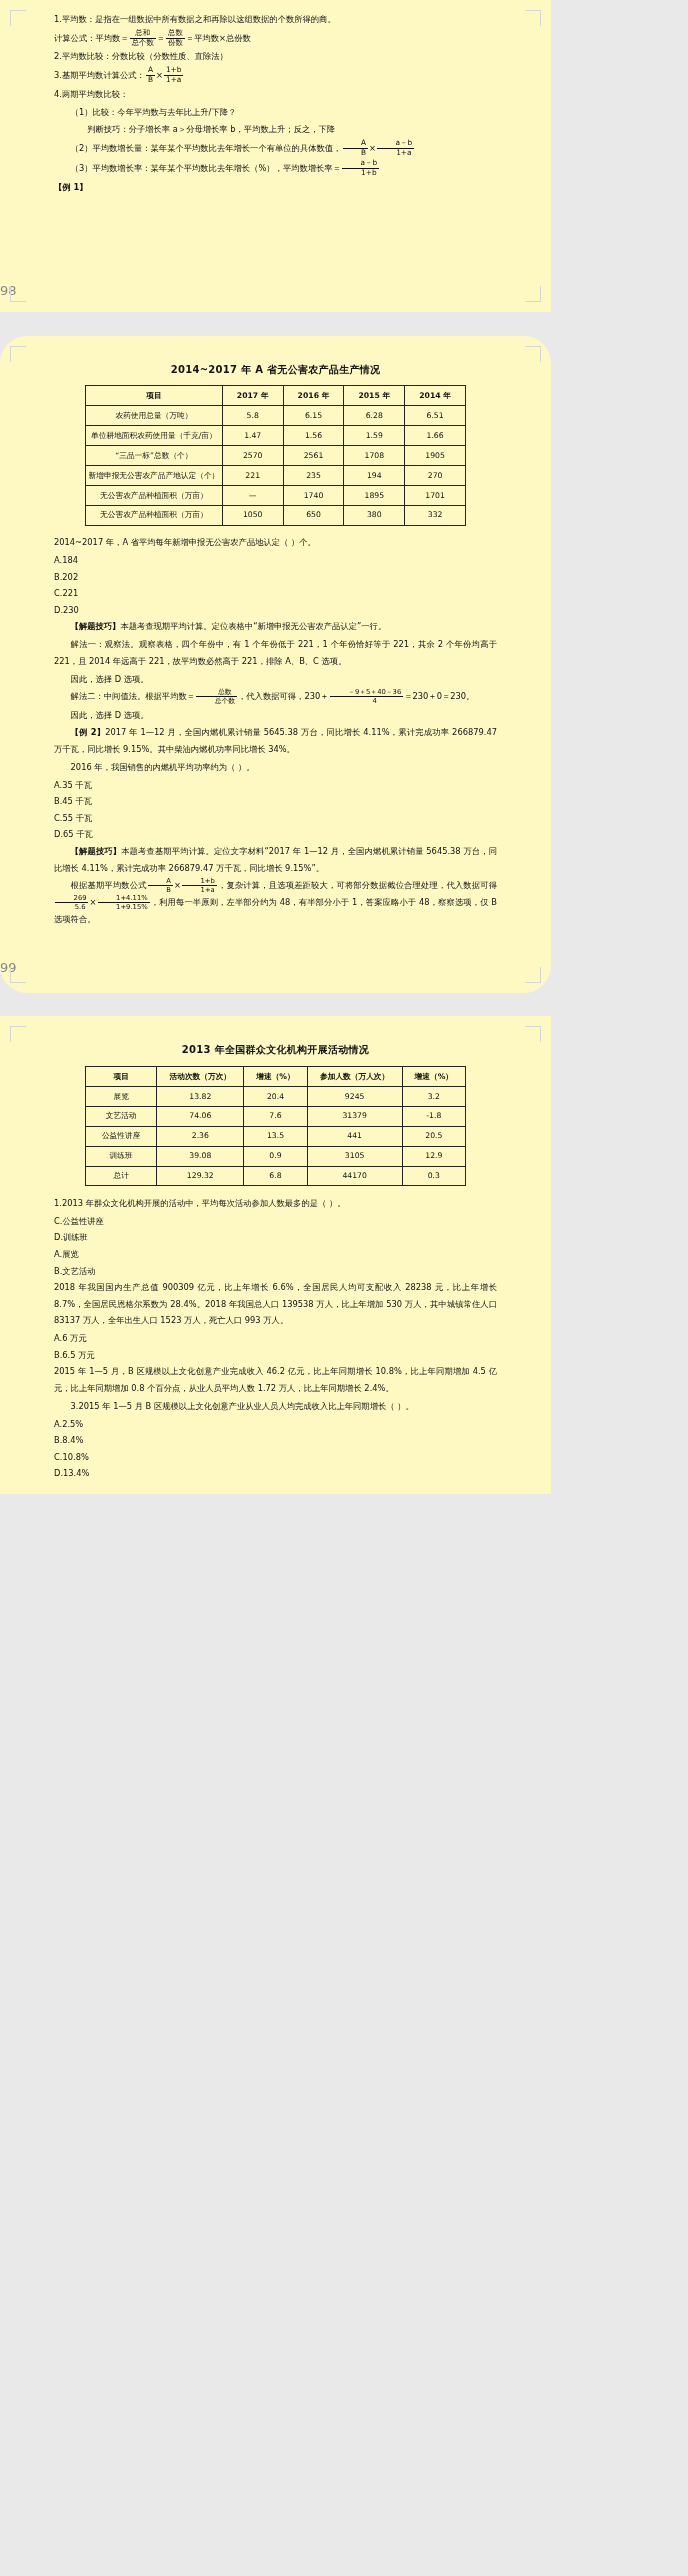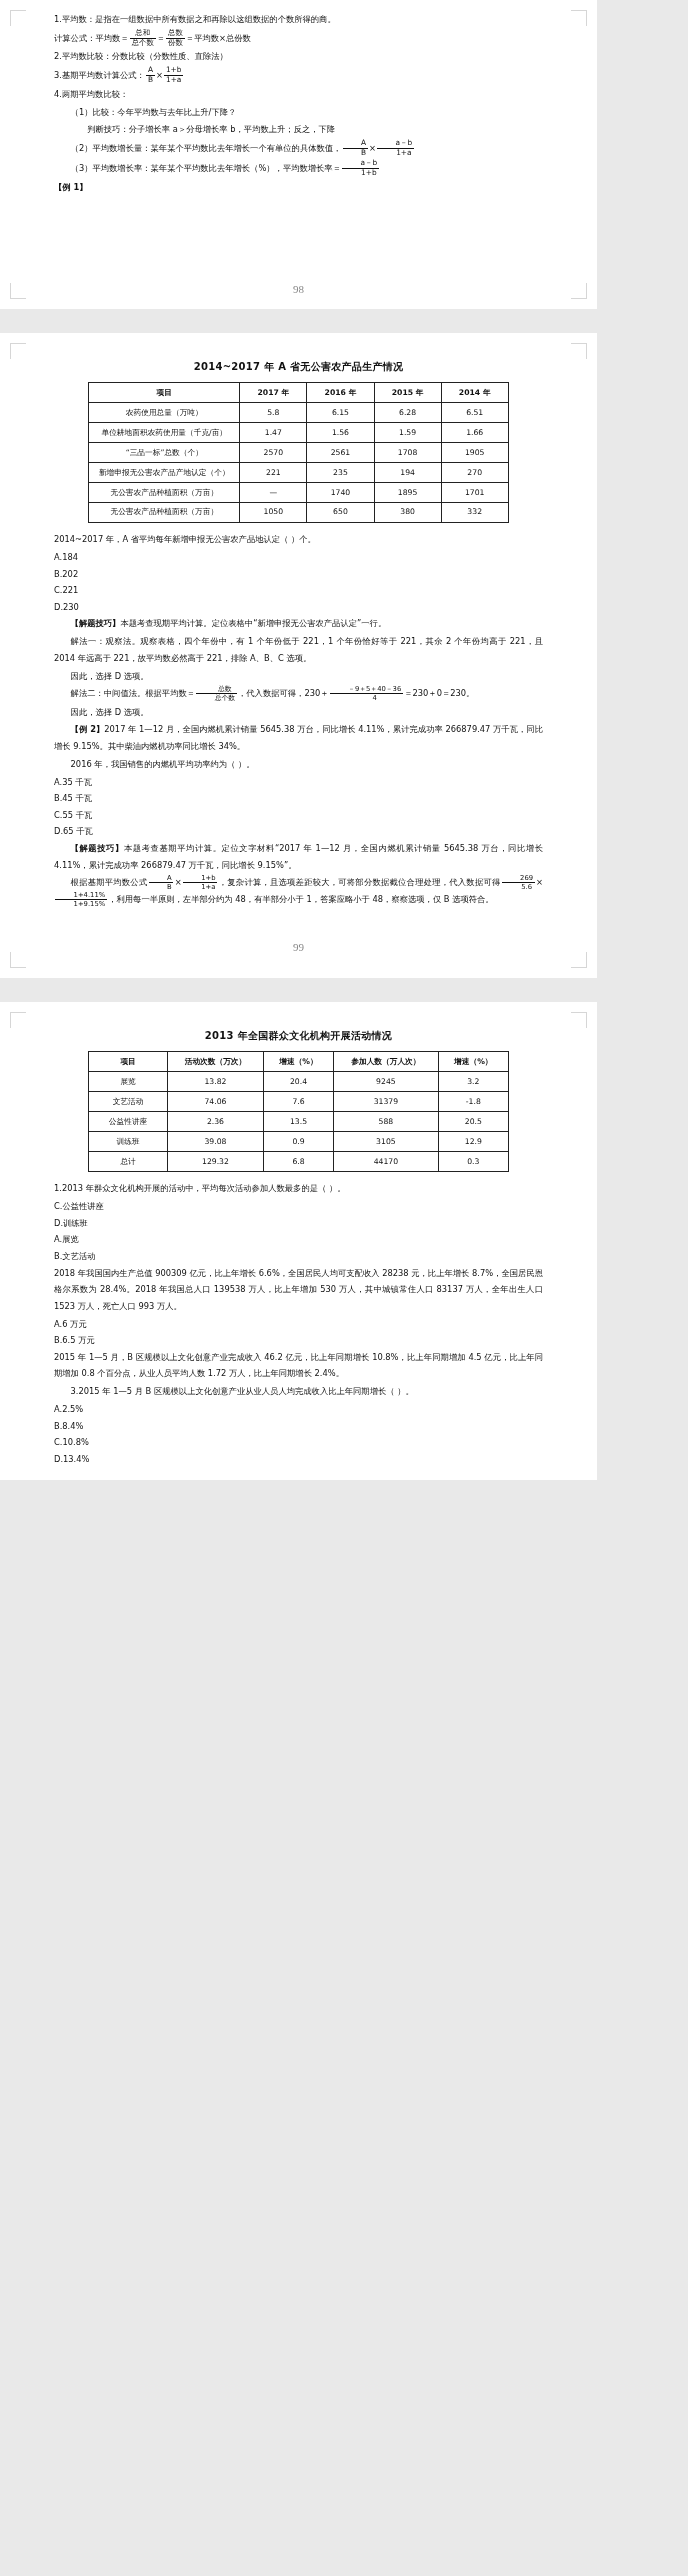--- a/index.html
+++ b/index.html
@@ -4,33 +4,31 @@
 <style>
   * { box-sizing: border-box; }
   html, body { margin: 0; padding: 0; }
   body {
     width: 689px;
     background: #e9e9e9;
     font-family: "DejaVu Sans", "Liberation Sans", sans-serif;
     color: #111;
   }
   .page {
-    width: 597px;
-    background: #ffffff;
+    width: 551px;
+    background: #fef9c3;
     position: relative;
     padding: 0 0 0 0;
   }
   .gap { height: 23.4px; background: #e9e9e9; }
   .page-inner { padding: 11px 54px 0 54px; }
   .pagenum {
-    text-align: center;
-    font-size: 11px;
+    font-size: 13px;
     color: #888;
     padding: 6.2px 0 8.6px 0;
-    font-family: Liberation Serif, serif;
   }
   .corner-tl, .corner-tr, .corner-bl, .corner-br {
     position: absolute; width: 16px; height: 16px; border-color: #d6d6d6; border-style: solid; border-width: 0;
   }
   .corner-tl { left: 10px; top: 10px; border-left-width: 0.6px; border-top-width: 0.6px; }
   .corner-tr { right: 10px; top: 10px; border-right-width: 0.6px; border-top-width: 0.6px; }
   .corner-bl { left: 10px; bottom: 10px; border-left-width: 0.6px; border-bottom-width: 0.6px; }
   .corner-br { right: 10px; bottom: 10px; border-right-width: 0.6px; border-bottom-width: 0.6px; }
 
   p.body {
@@ -131,21 +129,21 @@
 
     <p class="body bold">【例 1】</p>
 
     <div style="height:80px;"></div>
   </div>
   <div class="pagenum">98</div>
 </div>
 
 <div class="gap"></div>
 
-<div class="page" style="padding-bottom:17px;">
+<div class="page" style="padding-bottom:9px;border-radius:27px;">
   <span class="corner-tl"></span>
   <span class="corner-tr"></span>
   <span class="corner-bl"></span>
   <span class="corner-br"></span>
 
   <div class="page-inner">
     <h2 class="doc-title">2014~2017 年 A 省无公害农产品生产情况</h2>
 
     <table class="data">
       <thead>
@@ -288,21 +286,21 @@
           <td>文艺活动</td>
           <td>74.06</td>
           <td>7.6</td>
           <td>31379</td>
           <td>-1.8</td>
         </tr>
         <tr>
           <td>公益性讲座</td>
           <td>2.36</td>
           <td>13.5</td>
-          <td>588</td>
+          <td>441</td>
           <td>20.5</td>
         </tr>
         <tr>
           <td>训练班</td>
           <td>39.08</td>
           <td>0.9</td>
           <td>3105</td>
           <td>12.9</td>
         </tr>
         <tr class="total">

